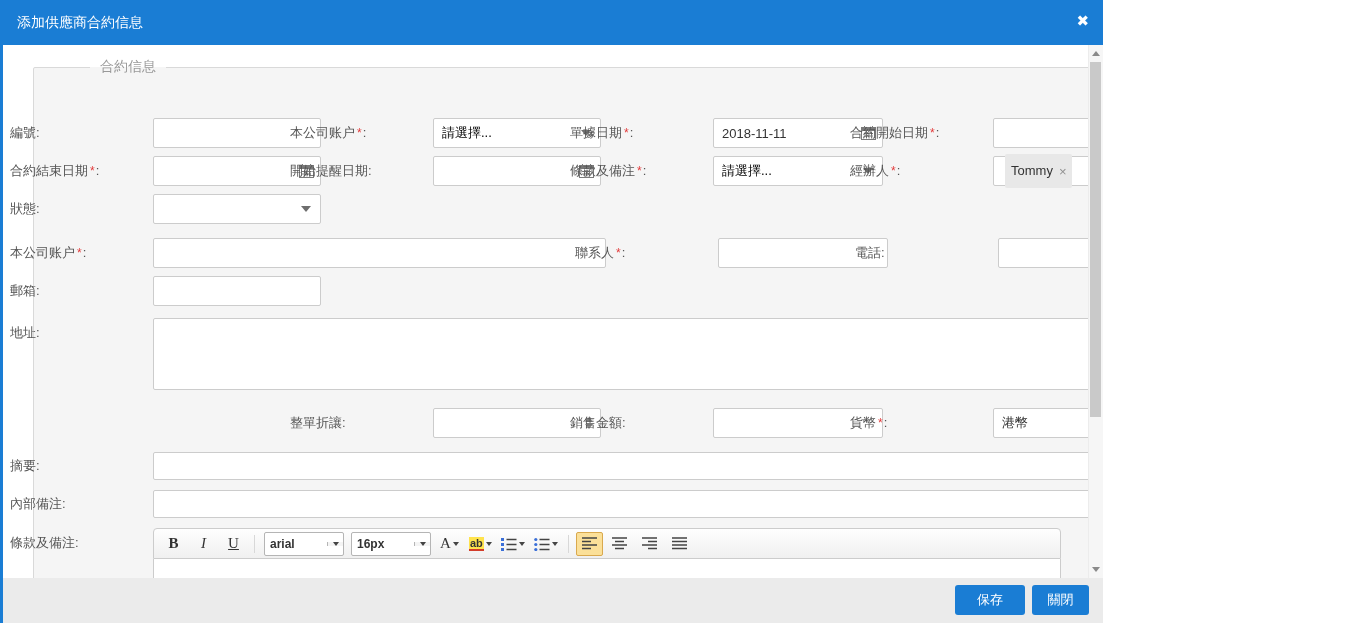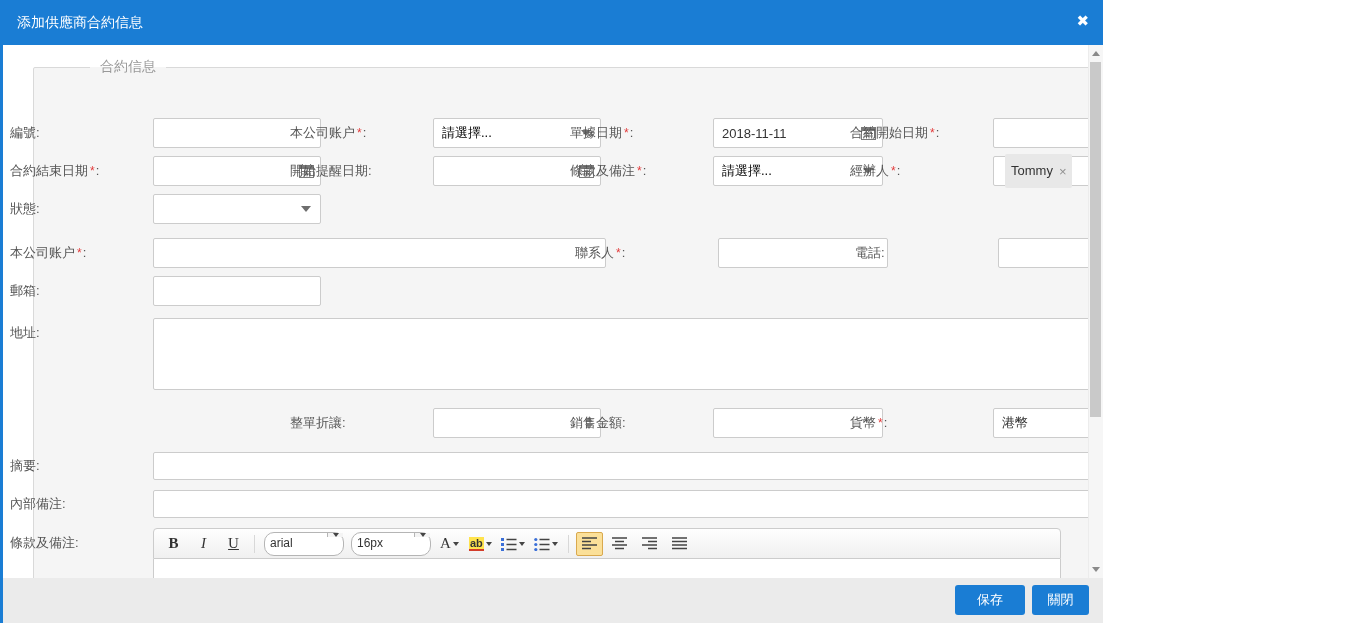--- a/index.html
+++ b/index.html
@@ -33,21 +33,21 @@
   .editor{position:absolute;left:150px;top:528px;width:908px;}
   .etoolbar{box-sizing:border-box;height:31px;border:1px solid #ccc;border-radius:4px 4px 0 0;background:linear-gradient(#fefefe,#f0f0f0);display:flex;align-items:center;padding:0 6px;gap:3px;}
   .econtent{box-sizing:border-box;height:52px;border:1px solid #ccc;border-top:none;background:#fff;}
   .tb{min-width:21px;height:22px;display:flex;align-items:center;justify-content:center;font-size:14px;color:#333;cursor:pointer;border:1px solid transparent;border-radius:2px;gap:2px;padding:0 2px;}
   .tb.active{background:#fbe099;border-color:#d9a94e;}
   .tb .g{font-family:"Liberation Serif","DejaVu Serif",serif;font-size:15px;}
   .tb .g.b{font-weight:bold;}
   .tb .g.i{font-style:italic;}
   .tb .g.u{text-decoration:underline;}
   .esep{width:1px;height:18px;background:#d8d8d8;margin:0 4px;}
-  .combo{display:flex;align-items:flex-start;height:22px;border:1px solid #b5b5b5;background:#fff;border-radius:10px;margin:0 2px;cursor:pointer;}
+  .combo{display:flex;align-items:center;height:22px;border:1px solid #b5b5b5;background:#fff;border-radius:2px;margin:0 2px;cursor:pointer;font-weight:bold;}
   .combo .ctext{width:52px;padding:0 5px;font-size:12px;color:#333;line-height:20px;}
   .combo .cbtn{width:15px;border-left:1px solid #b5b5b5;display:flex;align-items:center;justify-content:center;background:#f4f4f4;}
   .sArrow{width:0;height:0;border-left:3.5px solid transparent;border-right:3.5px solid transparent;border-top:4.5px solid #444;}
   .hl{font-size:11px;font-weight:bold;background:#ffe34d;border-bottom:2px solid #d23c2a;line-height:11px;padding:1px 1px 0 1px;}
   
   .ft{position:absolute;left:-3px;right:0;bottom:0;height:45px;background:#ebebeb;}
   .btn{position:absolute;top:7px;height:30px;border:none;border-radius:3px;background:#1a7dd4;color:#fff;font-size:13px;cursor:pointer;font-family:inherit;margin-left:20px;}
   .btn.save{right:78px;width:70px;}
   .btn.closeb{right:14px;width:57px;}
   

